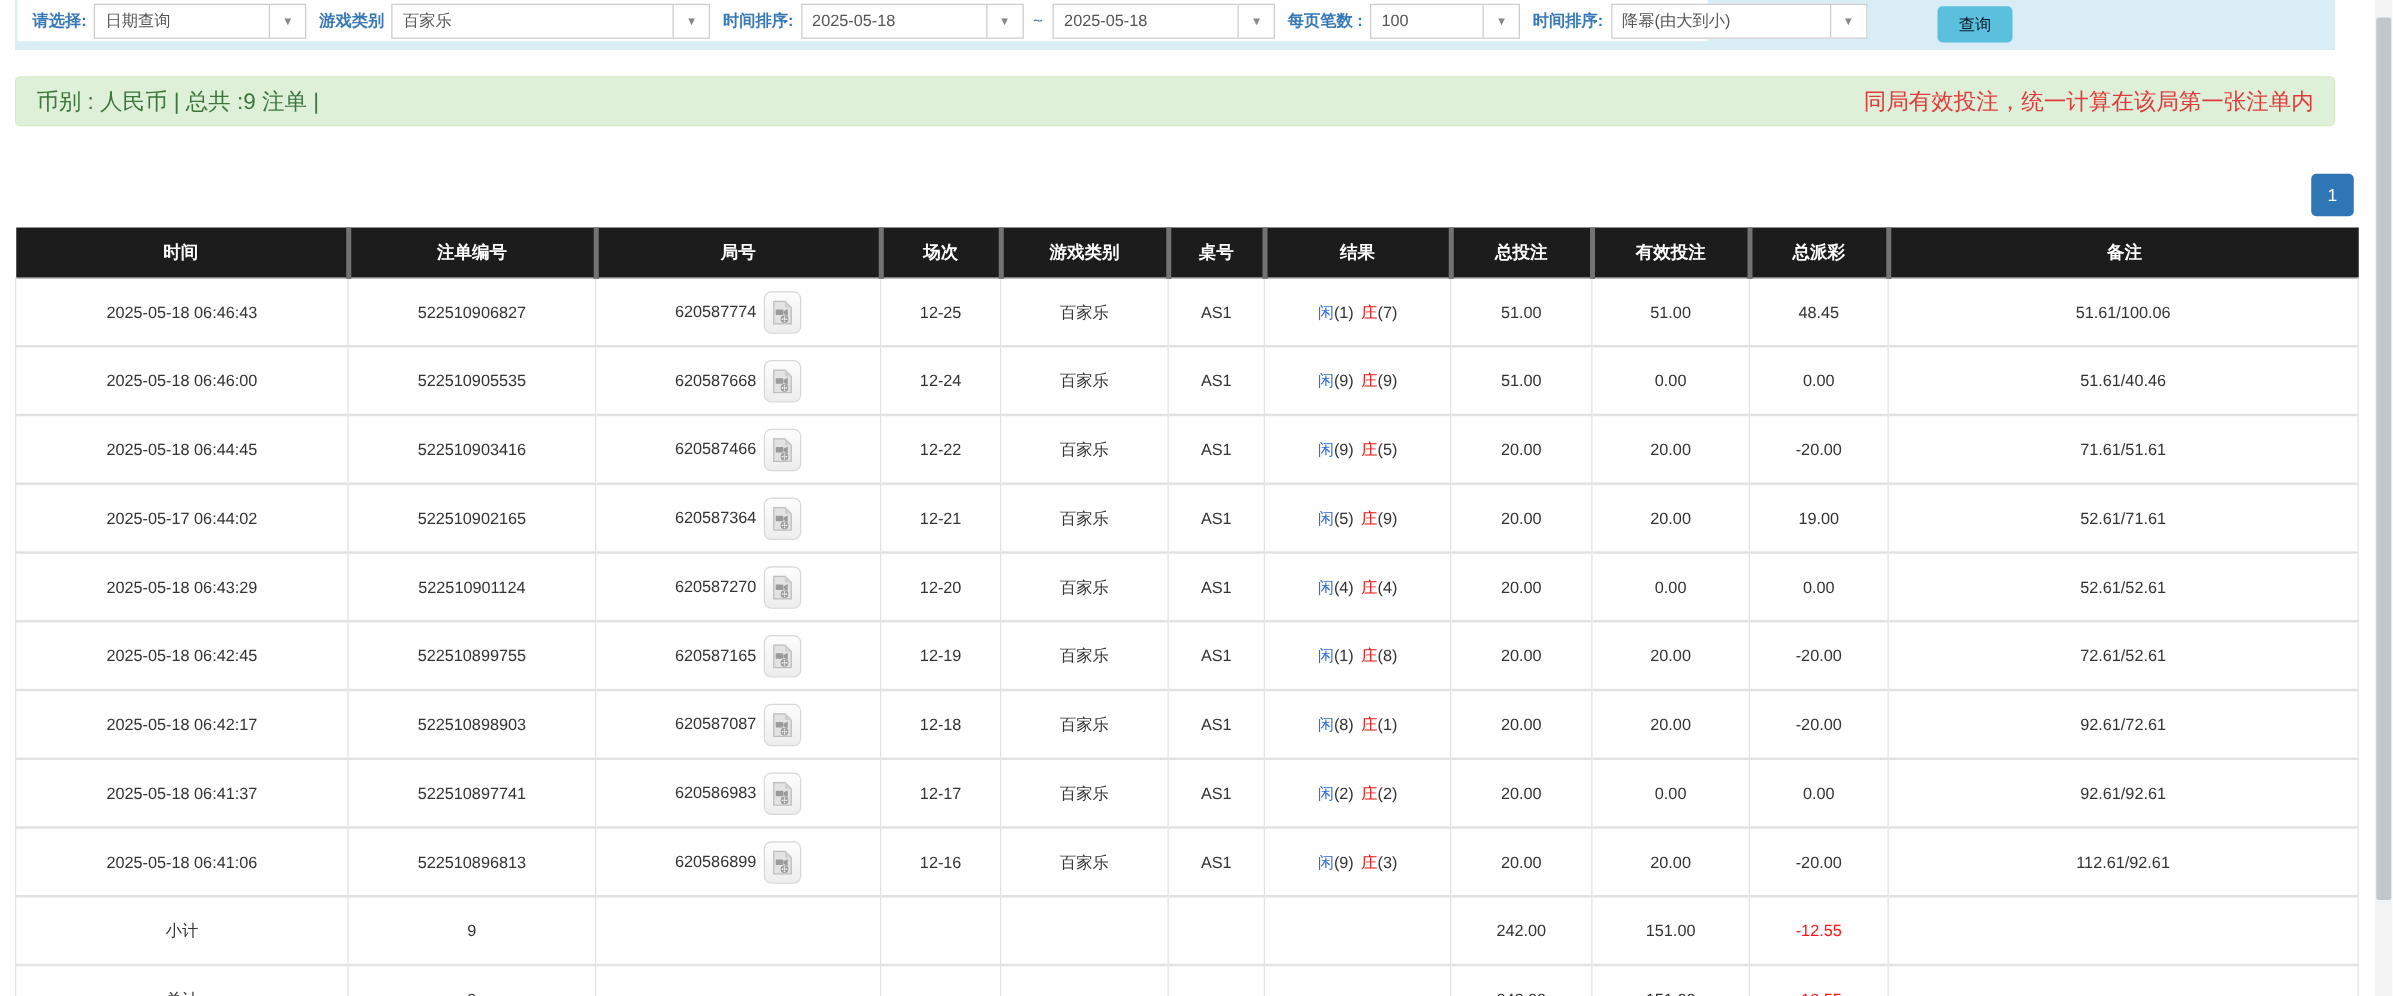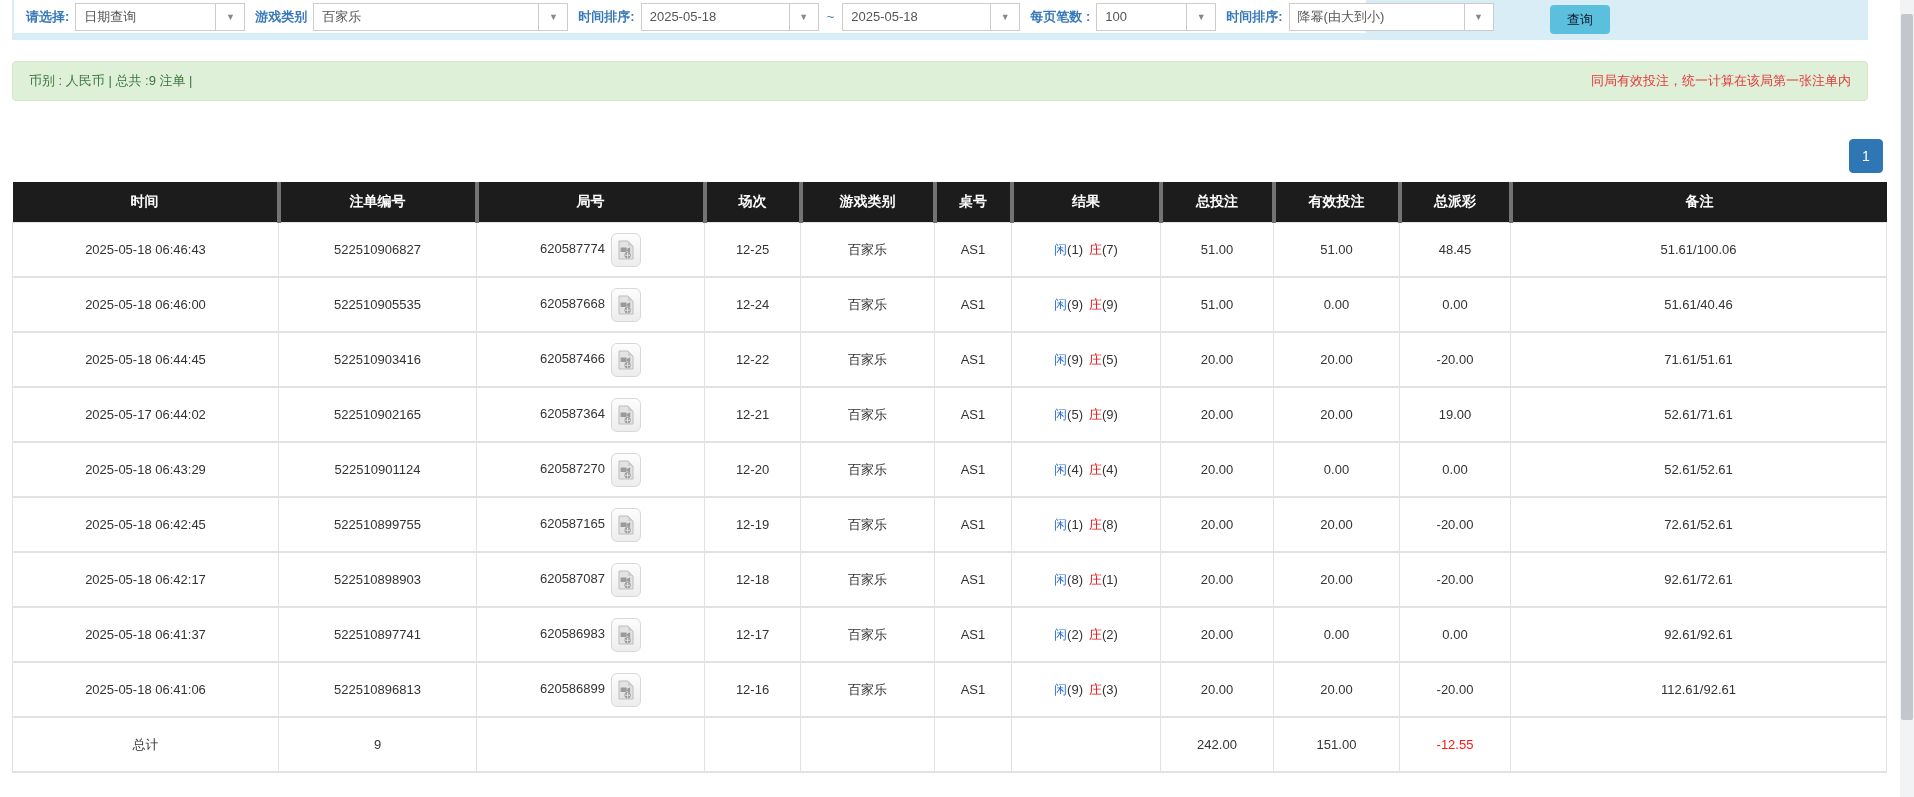--- a/index.html
+++ b/index.html
@@ -29,21 +29,21 @@
   .tilde{color:var(--label-blue);font-size:13px;margin:0 8px;}
   .btn-query{
     position:absolute;left:1538px;top:5px;height:29px;padding:0 17px;
     background:var(--button-blue);color:#0f172a;border:none;border-radius:4px;
     font-size:13px;cursor:pointer;font-family:inherit;
   }
   
   .summary-bar{
     position:absolute;left:12px;top:61px;width:1856px;height:40px;box-sizing:border-box;
     background:var(--success-bg);border:1px solid var(--success-border);border-radius:4px;
-    display:flex;align-items:center;justify-content:space-between;padding:0 16px;font-size:13px;
+    display:flex;align-items:center;justify-content:space-between;padding:0 16px;font-size:18px;
   }
   .summary-bar .left{color:var(--success-text);}
   .summary-bar .right{color:var(--alert-red);}
   
   .page-btn{
     position:absolute;left:1849px;top:139px;width:34px;height:34px;box-sizing:border-box;
     background:var(--pagination-blue);border:1px solid var(--pagination-blue);border-radius:4px;
     color:#fff;font-size:14px;display:flex;align-items:center;justify-content:center;cursor:pointer;
   }
   
@@ -385,30 +385,43 @@
         <td>12-16</td>
         <td>百家乐</td>
         <td>AS1</td>
         <td><span class="res-player">闲</span><span class="res-score">(9)</span><span class="res-banker">庄</span><span class="res-score">(3)</span></td>
         <td class="blue">20.00</td>
         <td>20.00</td>
         <td class="neg">-20.00</td>
         <td>112.61/92.61</td>
       </tr>
       <tr class="summary">
-        <td>总计</td>
+        <td>小计</td>
         <td>9</td>
         <td></td>
         <td></td>
         <td></td>
         <td></td>
         <td></td>
         <td>242.00</td>
         <td>151.00</td>
         <td class="neg">-12.55</td>
         <td></td>
       </tr>
+      <tr class="summary">
+        <td>总计</td>
+        <td>9</td>
+        <td></td>
+        <td></td>
+        <td></td>
+        <td></td>
+        <td></td>
+        <td>242.00</td>
+        <td>151.00</td>
+        <td class="neg">-12.55</td>
+        <td></td>
+      </tr>
     </tbody>
 </table>
 
 <div class="scrollbar-track">
   <div class="scrollbar-thumb"></div>
 </div>
 
 </body></html>

